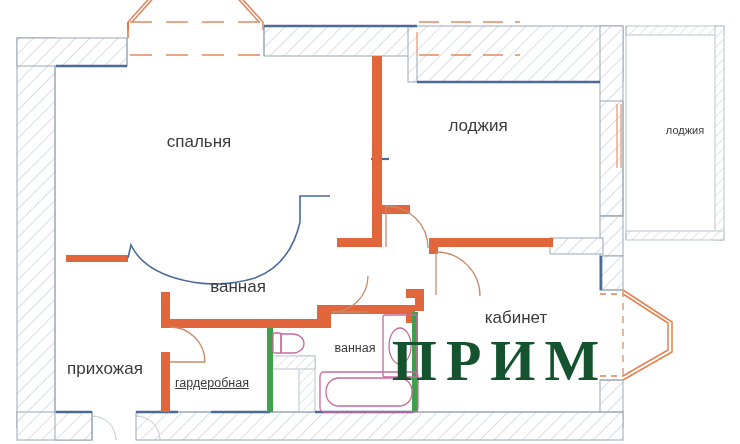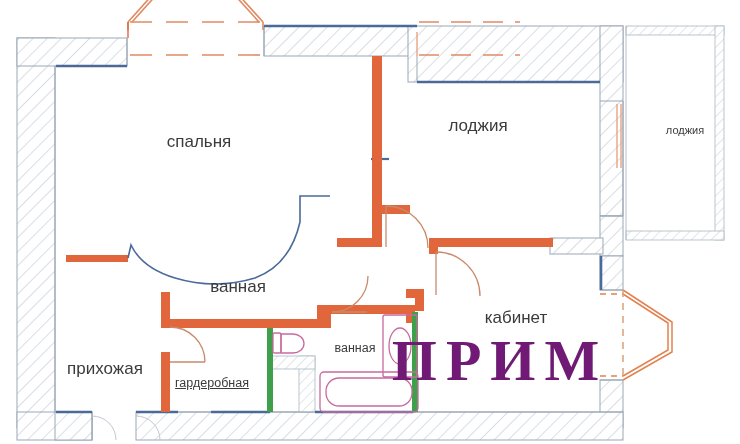--- a/index.html
+++ b/index.html
@@ -29,21 +29,21 @@
     white-space: nowrap;
     transform: translate(-50%, -50%);
     pointer-events: none;
     font-family: "Liberation Sans", sans-serif;
   }
   .label-lg { font-size: 17px; }
   .label-md { font-size: 11px; }
   .label-sm { font-size: 12.5px; }
   .watermark {
     position: absolute;
-    color: #701a75;
+    color: #14532d;
     font-size: 58px;
     letter-spacing: 9px;
     font-weight: 700;
     transform: translate(-50%, -50%);
     pointer-events: none;
     user-select: none;
     font-family: "Liberation Serif", serif;
   }
 </style>
 </head>

